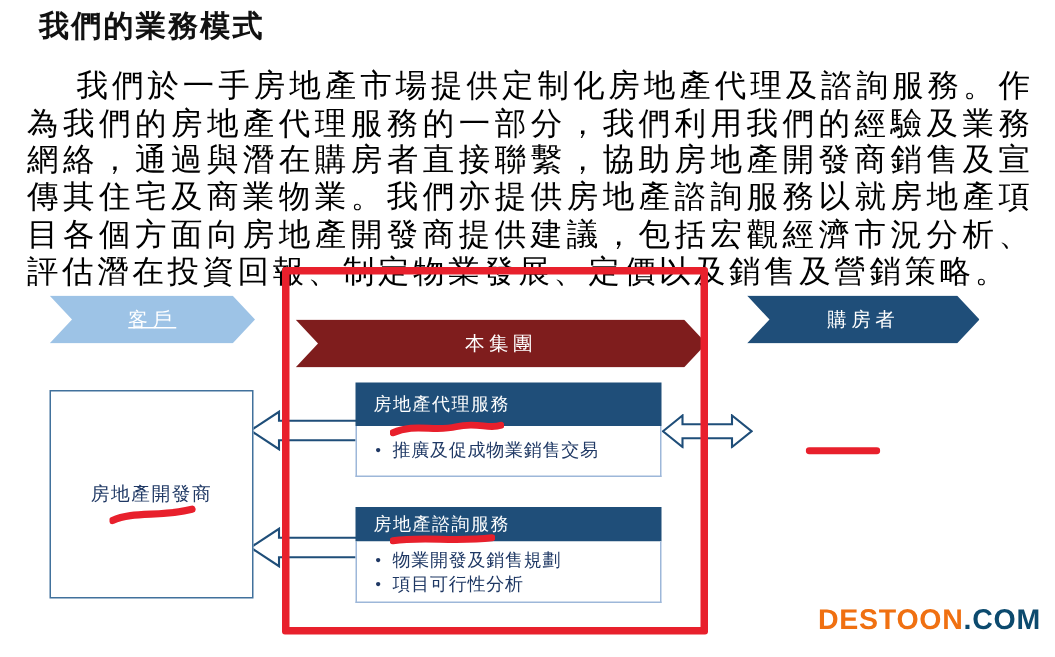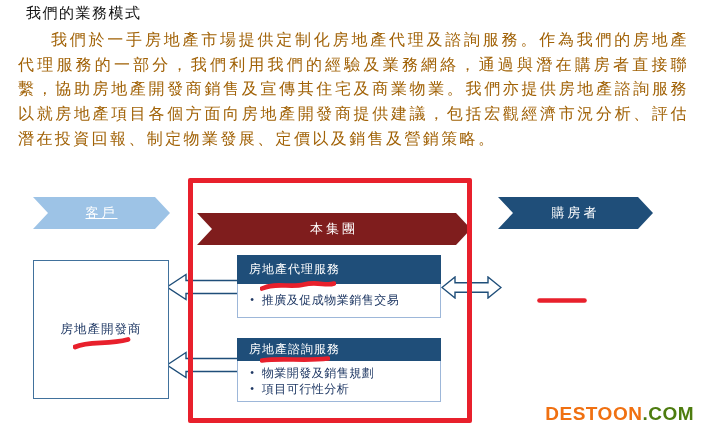--- a/index.html
+++ b/index.html
@@ -9,33 +9,33 @@
     width: 703px;
     height: 438px;
     background: #ffffff;
     overflow: hidden;
     font-family: "Liberation Serif", "DejaVu Serif", serif;
   }
   .doc-title {
     position: absolute;
     left: 26px; top: 4px;
     font-family: "Liberation Sans", "DejaVu Sans", sans-serif;
-    font-weight: normal;
-    font-size: 15px;
+    font-weight: bold;
+    font-size: 20px;
     letter-spacing: 1.5px;
     color: #111111;
   }
   .doc-paragraph {
     position: absolute;
-    left: 18px; top: 28px;
+    left: 18px; top: 45px;
     width: 671px;
-    font-size: 16px;
+    font-size: 21px;
     line-height: 24.7px;
     letter-spacing: 2.4px;
-    color: #a16207;
+    color: #000000;
     text-align: justify;
     text-justify: inter-character;
     text-indent: 33px;
   }
   
   .lane {
     position: absolute;
     top: 197px;
     height: 32px;
     display: flex;
@@ -120,21 +120,21 @@
     position: absolute;
     top: 403px; right: 9px;
     font-family: "Liberation Sans", "DejaVu Sans", sans-serif;
     font-weight: bold;
     font-size: 19px;
     letter-spacing: 0.5px;
     text-shadow: 0 1px 0 #ffffff;
     z-index: 4;
   }
   .watermark .brand  { color: #F07011; }
-  .watermark .suffix { color: #4d7c0f; }
+  .watermark .suffix { color: #0c4a6e; }
 </style>
 </head>
 <body>
 
 <div class="page">
 
   <div class="doc-title">我們的業務模式</div>
 
   <div class="doc-paragraph">我們於一手房地產市場提供定制化房地產代理及諮詢服務。作為我們的房地產代理服務的一部分，我們利用我們的經驗及業務網絡，通過與潛在購房者直接聯繫，協助房地產開發商銷售及宣傳其住宅及商業物業。我們亦提供房地產諮詢服務以就房地產項目各個方面向房地產開發商提供建議，包括宏觀經濟市況分析、評估潛在投資回報、制定物業發展、定價以及銷售及營銷策略。</div>
 

